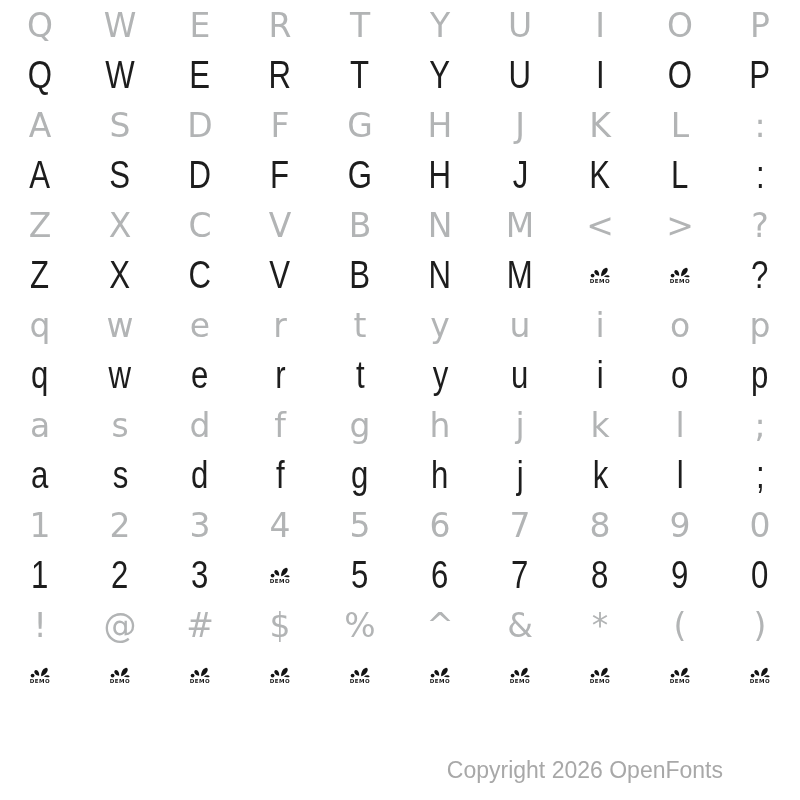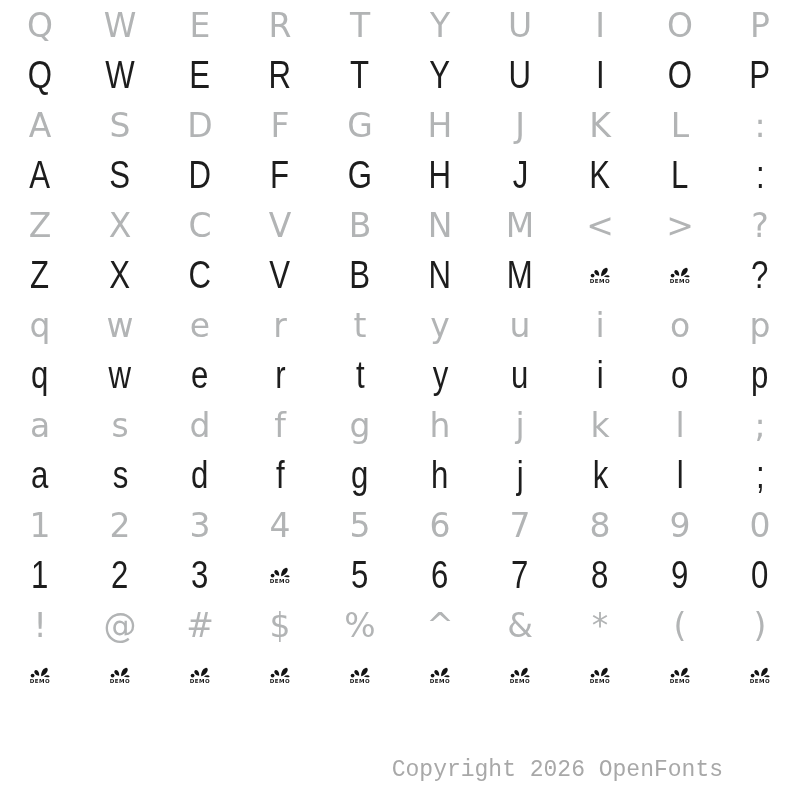--- a/index.html
+++ b/index.html
@@ -66,21 +66,21 @@
     font-weight: bold;
     letter-spacing: 0.5px;
     color: var(--demo-glyph, #141414);
     line-height: 1;
     margin-top: 1px;
   }
   .footer {
     position: absolute;
     top: 757px;
     right: 77px;
-    font-family: Liberation Mono, monospace;
+    font-family: Liberation Sans, sans-serif;
     font-size: 23px;
     line-height: 1.2;
     color: var(--footer-text, #a8a8a8);
     white-space: nowrap;
   }
 </style>
 </head>
 <body>
 
 <div class="page">

